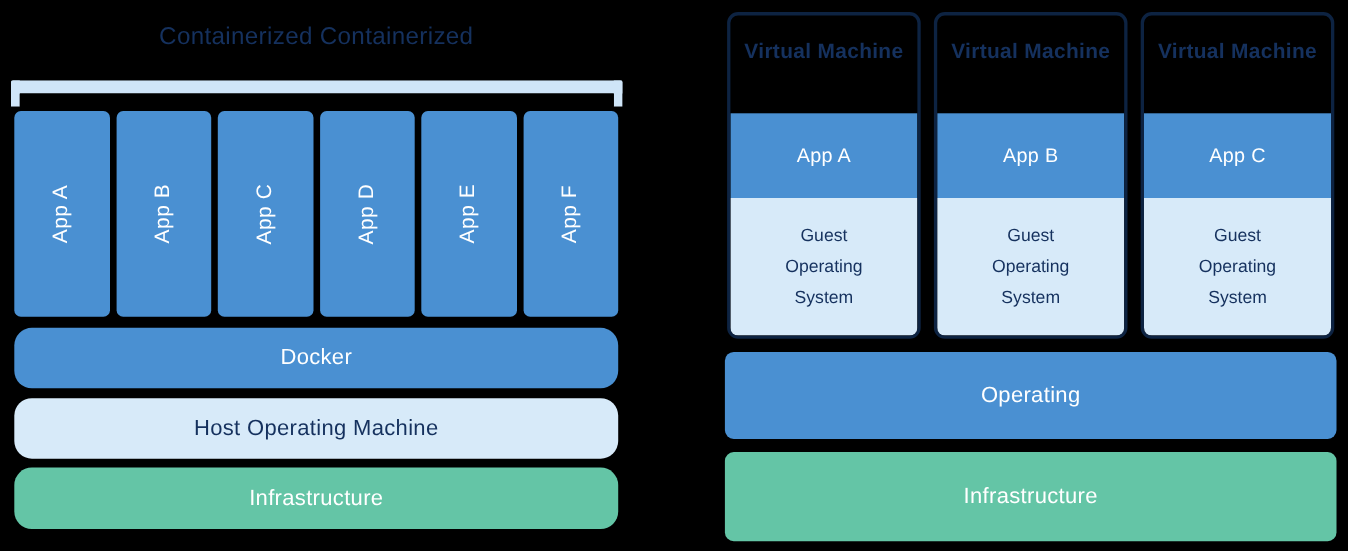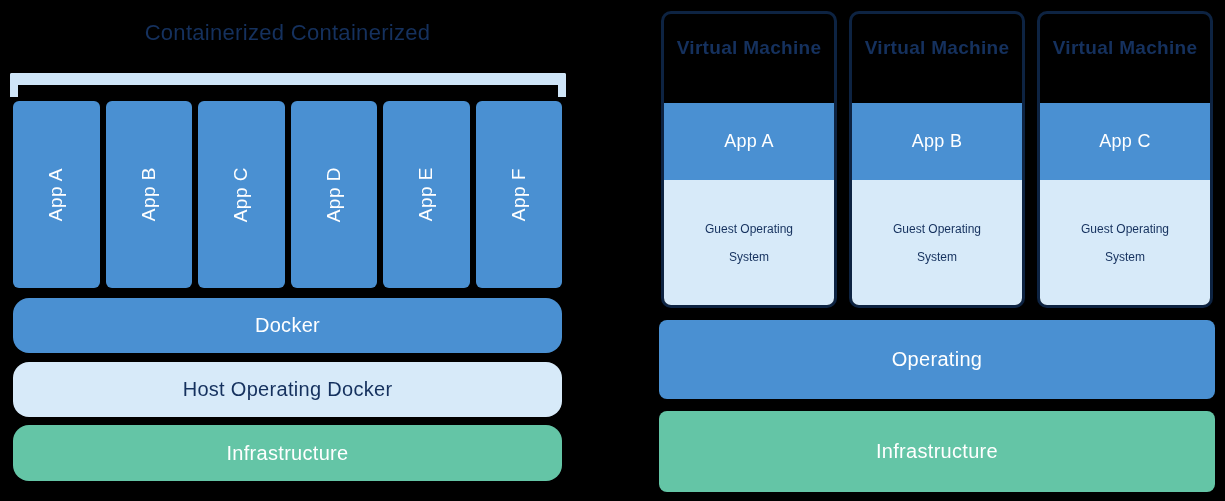--- a/index.html
+++ b/index.html
@@ -75,21 +75,21 @@
     color:var(--navy);
   }
   .vm-app{
     height:77px;flex:none;background:var(--blue);
     display:flex;align-items:center;justify-content:center;
     color:var(--white);font-size:18px;letter-spacing:.3px;
   }
   .vm-guest{
     flex:1;background:var(--light-blue);
     display:flex;align-items:center;justify-content:center;
-    color:var(--navy);font-size:12px;line-height:28px;text-align:center;
+    color:var(--navy);font-size:16px;line-height:28px;text-align:center;
   }
   .vm-guest span{display:block;max-width:112px;}
   .hypervisor{left:659px;top:320px;width:556px;height:79px;border-radius:8px;}
   .infra-right{left:659px;top:411px;width:556px;height:81px;border-radius:8px;}
 </style>
 </head>
 <body>
 
 <div class="canvas">
 
@@ -113,21 +113,21 @@
     <div class="app-col">
       <span class="vtext">App E</span>
     </div>
     <div class="app-col">
       <span class="vtext">App F</span>
     </div>
   </div>
 
   <div class="abs bar bar-blue docker">Docker</div>
 
-  <div class="abs bar bar-light host-os">Host Operating Docker</div>
+  <div class="abs bar bar-light host-os">Host Operating Machine</div>
 
   <div class="abs bar bar-green infra-left">Infrastructure</div>
 
   <div class="abs vm-box vm-1">
     <div class="vm-title">Virtual Machine</div>
     <div class="vm-app">App A</div>
     <div class="vm-guest">
       <span>Guest Operating System</span>
     </div>
   </div>

